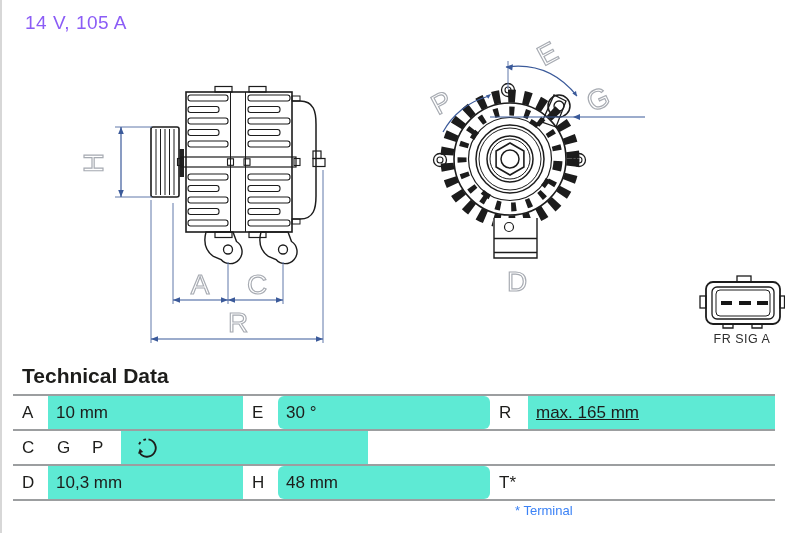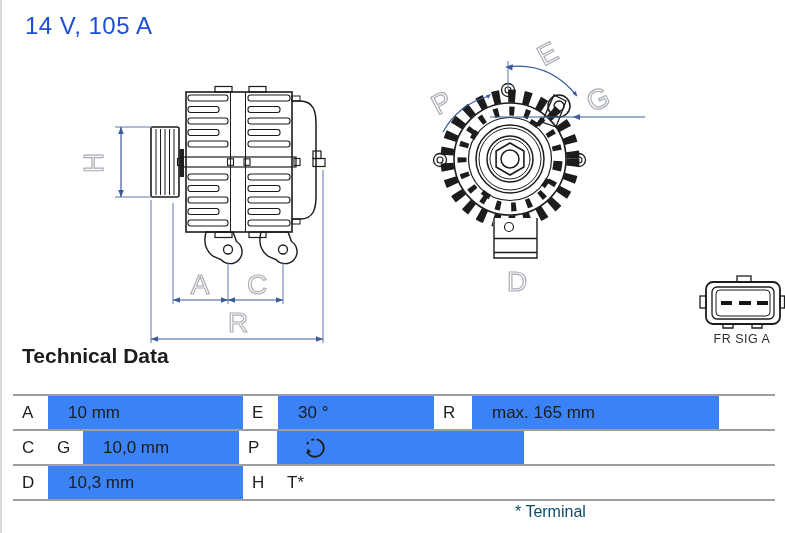--- a/index.html
+++ b/index.html
@@ -1,31 +1,31 @@
 <!DOCTYPE html>
 <html><head>
 <meta charset="utf-8">
 <style>
   html,body{margin:0;padding:0;background:#f4f4f4;}
   .page{position:relative;width:785px;height:533px;background:#ffffff;overflow:hidden;
         font-family:"Liberation Sans",sans-serif;color:#1d1d1b;}
   .edge-line{position:absolute;left:0;top:0;width:2px;height:533px;background:#d7d7d7;}
-  .title{position:absolute;left:25px;top:12px;font-size:24px;letter-spacing:0.5px;color:#1d4ed8;text-align:right;}
+  .title{position:absolute;left:25px;top:12px;font-size:19px;letter-spacing:0.5px;color:#8b5cf6;text-align:right;}
   .drawing{position:absolute;left:0;top:0;}
-  .heading{position:absolute;left:22px;top:344px;font-size:21px;font-weight:bold;color:#1d1d1b;}
+  .heading{position:absolute;left:22px;top:364px;font-size:21px;font-weight:bold;color:#1d1d1b;}
   .tbl{position:absolute;left:13px;top:394px;width:762px;border-top:2px solid #9c9ea0;
        font-size:17px;color:#1d1d1b;box-sizing:border-box;}
   .row{display:flex;height:33px;border-bottom:2px solid #9c9ea0;}
   .cell{display:flex;align-items:center;box-sizing:border-box;align-self:stretch;}
   .k{background:#ffffff;padding-left:9px;}
-  .v{background:#3b82f6;padding-left:20px;}
+  .v{background:#5eead4;padding-left:8px;}
   .k1{width:35px;} .v1{width:195px;}
-  .k2{width:35px;} .v2{width:156px;}
-  .k3{width:38px;} .v3{width:247px;}
-  .footnote{position:absolute;left:515px;top:503px;font-size:16px;color:#0c4a6e;}
+  .k2{width:35px;} .v2{width:212px;border-radius:6px;}
+  .k3{width:38px;} .v3{width:247px;text-decoration:underline;}
+  .footnote{position:absolute;left:515px;top:503px;font-size:13px;color:#3b82f6;}
   .blk{stroke:#1c1c1c;fill:none;}
   .blu{stroke:#3b5a9a;fill:none;stroke-width:1.2;}
   .ext{stroke:#6079aa;fill:none;stroke-width:1;}
   .arr{fill:#3b5a9a;stroke:none;}
   .dimlabel{font-family:"Liberation Sans",sans-serif;font-size:28px;
             fill:none;stroke:#a7abb2;stroke-width:1.15px;text-anchor:middle;}
   .connlabel{font-family:"Liberation Sans",sans-serif;font-size:12.5px;fill:#2e2e2e;
              letter-spacing:0.5px;text-anchor:middle;stroke:none;}
   .roticon{display:inline-block;margin-left:6px;}
 </style>
@@ -208,32 +208,32 @@
       <div class="cell k k1">A</div>
       <div class="cell v v1">10 mm</div>
       <div class="cell k k2">E</div>
       <div class="cell v v2">30 °</div>
       <div class="cell k k3">R</div>
       <div class="cell v v3">max. 165 mm</div>
     </div>
     <div class="row">
       <div class="cell k k1">C</div>
       <div class="cell k k2">G</div>
-      <div class="cell v v2">10,0 mm</div>
       <div class="cell k k3">P</div>
       <div class="cell v v3">
         <svg class="roticon" width="24" height="24" viewBox="0 0 22 22">
           <path d="M12.39,3.12 A8,8 0 1 1 4.07,15" fill="none" stroke="#1d1d1b" stroke-width="1.7"></path>
           <path d="M3.75,7.62 A8,8 0 0 1 12.39,3.12" fill="none" stroke="#1d1d1b" stroke-width="1.7" stroke-dasharray="2.4 3.2"></path>
           <polygon points="2.8,16.2 7.5,14.6 4.4,11.5" fill="#1d1d1b"></polygon>
         </svg>
       </div>
     </div>
     <div class="row">
       <div class="cell k k1">D</div>
       <div class="cell v v1">10,3 mm</div>
       <div class="cell k k2">H</div>
+      <div class="cell v v2">48 mm</div>
       <div class="cell k k3">T*</div>
     </div>
   </div>
 
   <div class="footnote">* Terminal</div>
 </div>
 
 </body></html>

